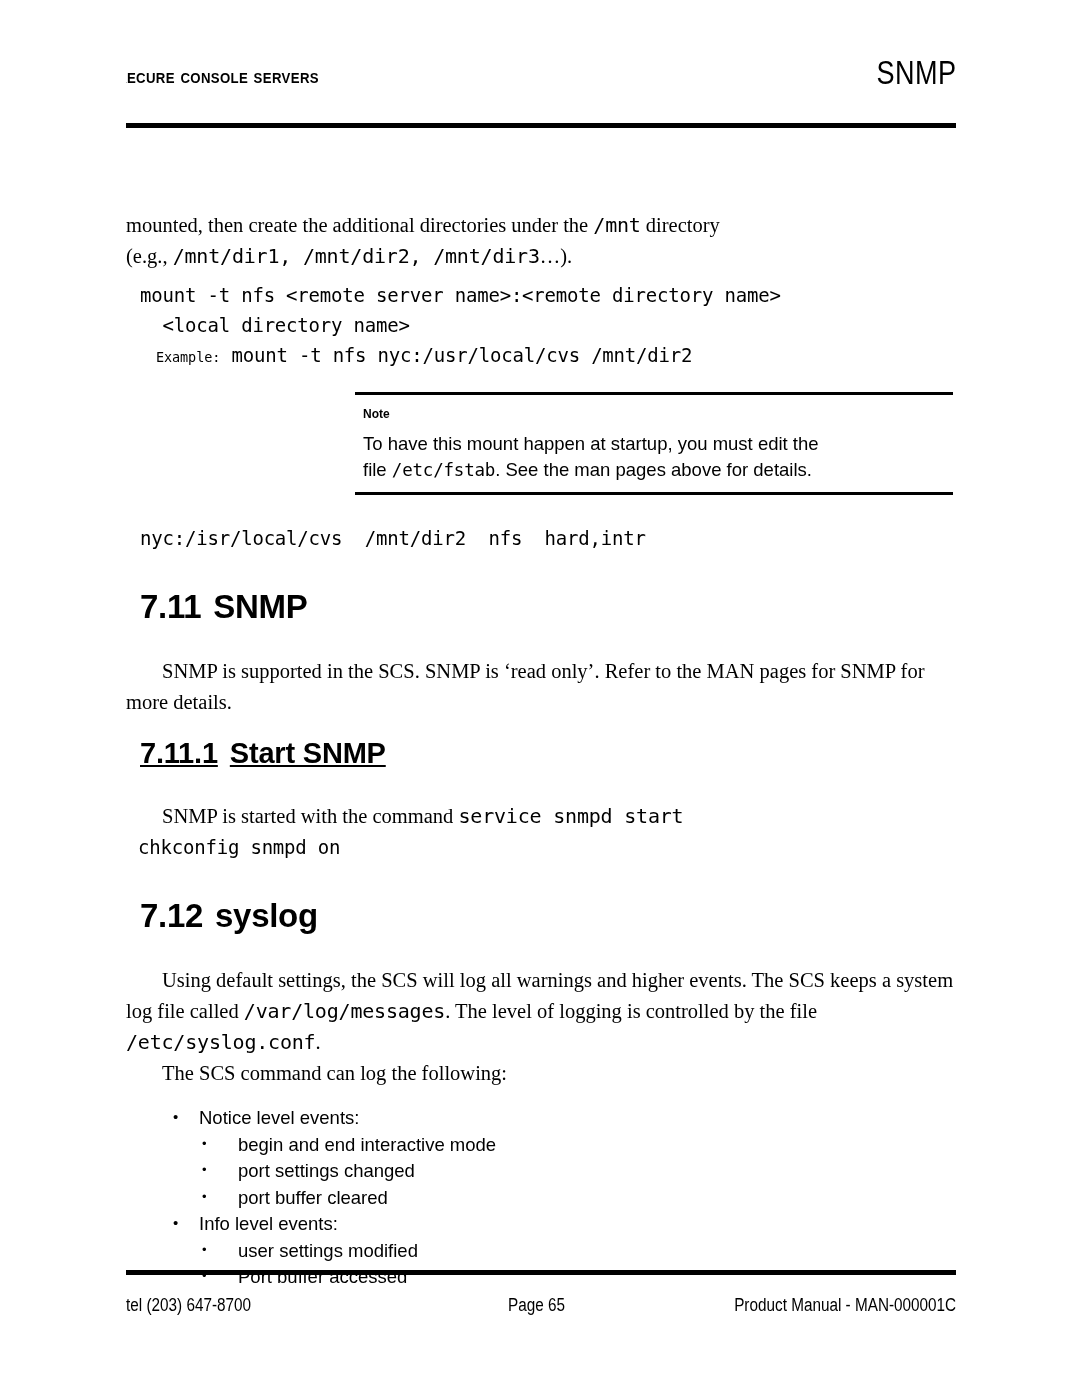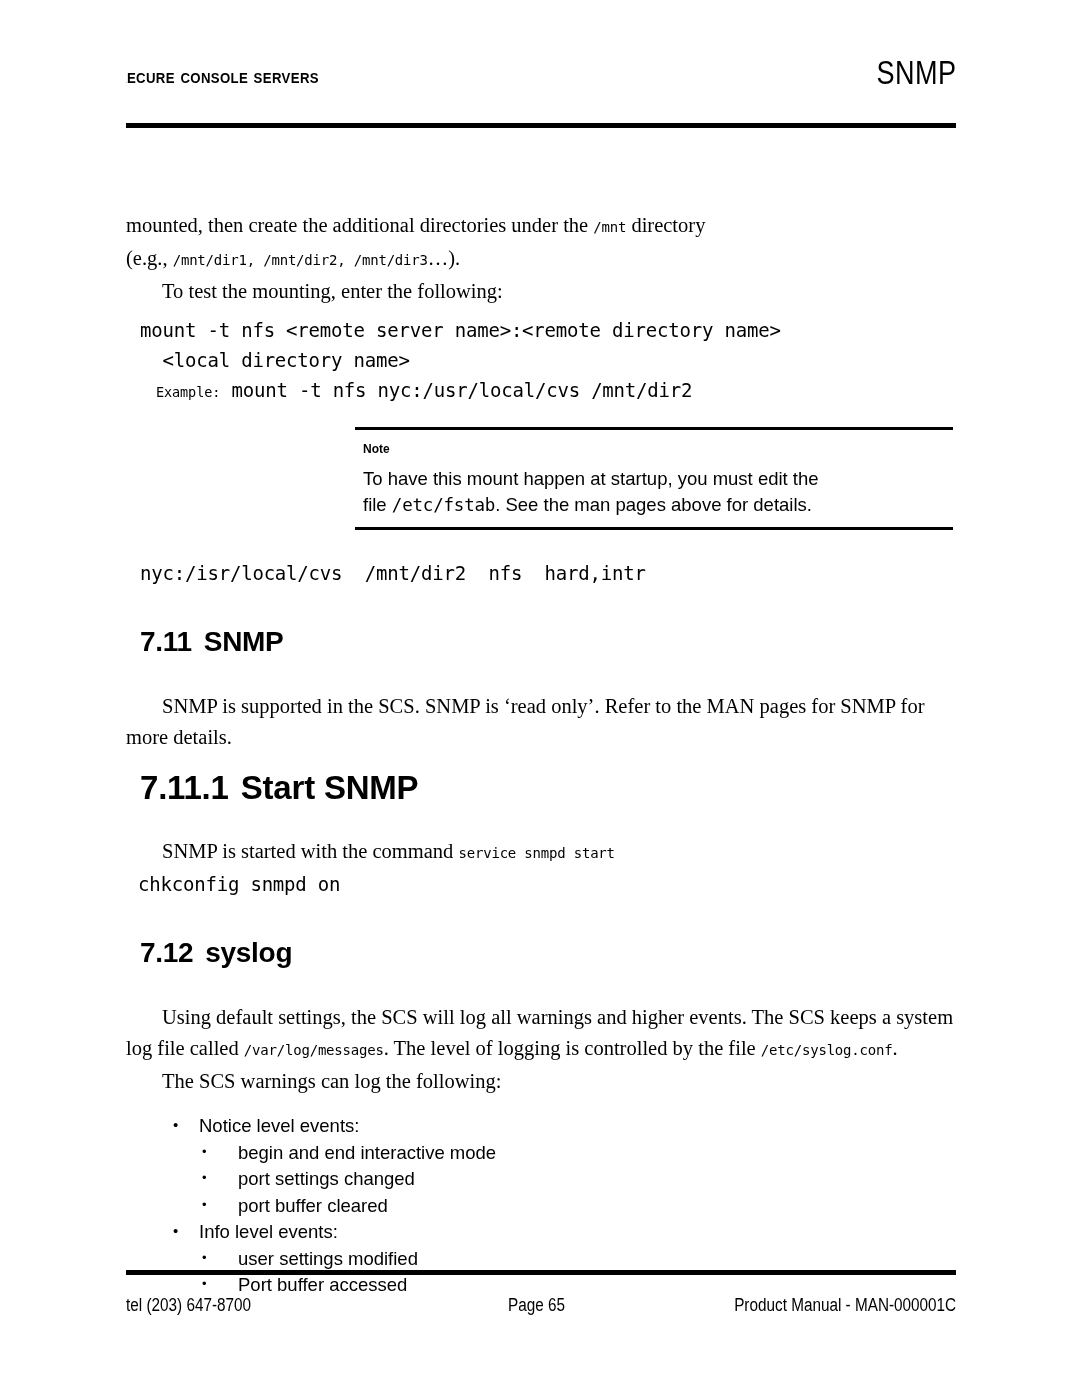--- a/index.html
+++ b/index.html
@@ -77,21 +77,21 @@
 
   p.body {
     margin: 0;
     font-size: 20.5px;
     line-height: 31px;
     text-align: left;
   }
 
   .mono {
     font-family: "DejaVu Sans Mono", "Liberation Mono", monospace;
-    font-size: 14px;
+    font-size: 20px;
     letter-spacing: -0.2px;
   }
   .mono-sm {
     font-family: "DejaVu Sans Mono", "Liberation Mono", monospace;
     font-size: 13.5px;
     letter-spacing: -0.1px;
   }
 
   .cmd {
     font-family: "DejaVu Sans Mono", "Liberation Mono", monospace;
@@ -124,32 +124,33 @@
     margin: 0 0 0 8px;
   }
   .note-body .mono {
     font-size: 17.5px;
   }
 
   
   h2.sec {
     font-family: "Liberation Sans", "DejaVu Sans", sans-serif;
     font-weight: bold;
-    font-size: 28px;
+    font-size: 33px;
     line-height: 38px;
     margin: 0;
     letter-spacing: -0.3px;
   }
   h3.subsec {
     font-family: "Liberation Sans", "DejaVu Sans", sans-serif;
     font-weight: bold;
-    font-size: 33px;
+    font-size: 29px;
     line-height: 30px;
     margin: 0;
     letter-spacing: -0.2px;
+    text-decoration: underline;
   }
   .num-gap { display: inline-block; width: 12px; }
 
   
   .bullets {
     margin: 0;
     padding: 0;
     list-style: none;
     font-family: "Liberation Sans", "DejaVu Sans", sans-serif;
   }
@@ -230,21 +231,20 @@
   <div class="running-head">
     <div class="head-left">Secure Console Servers</div>
     <div class="head-right">SNMP</div>
   </div>
   <div class="rule-head"></div>
 
   <div class="content">
 
     <p class="body"><span>mounted, then create the additional directories under the </span><span class="mono">/mnt</span><span> directory</span><br><span>(e.g., </span><span class="mono">/mnt/dir1, /mnt/dir2, /mnt/dir3</span><span>…).</span></p>
 
-    <p class="body" style="margin-left:36px;">To test the mounting, enter the following:</p>
 
     <div class="sp-h"></div>
 
     <pre class="cmd" style="margin-left:14px;">mount -t nfs &lt;remote server name&gt;:&lt;remote directory name&gt;</pre>
     <pre class="cmd" style="margin-left:14px;">  &lt;local directory name&gt;</pre>
 
     <p class="cmd" style="margin-left:30px;"><span class="mono-sm">Example:</span> <span>mount -t nfs nyc:/usr/local/cvs /mnt/dir2</span></p>
 
     <div class="sp-c"></div>
 
@@ -277,21 +277,21 @@
     <pre class="cmd" style="margin-left:12px;">chkconfig snmpd on</pre>
 
     <div class="sp-e"></div>
 
     <h2 class="sec" style="margin-left:14px;"><span>7.12</span><span class="num-gap"></span><span>syslog</span></h2>
 
     <div class="sp-f"></div>
 
     <p class="body" style="text-indent:36px;"><span>Using default settings, the SCS will log all warnings and higher events. The SCS keeps a system log file called </span><span class="mono">/var/log/messages</span><span>. The level of logging is controlled by the file </span><span class="mono">/etc/syslog.conf</span><span>.</span></p>
 
-    <p class="body" style="margin-left:36px;">The SCS warnings can log the following:</p>
+    <p class="body" style="margin-left:36px;">The SCS command can log the following:</p>
 
     <div class="sp-b"></div>
 
     <ul class="bullets lvl1">
       <li>Notice level events:</li>
     </ul>
     <ul class="bullets lvl2">
       <li>begin and end interactive mode</li>
       <li>port settings changed</li>
       <li>port buffer cleared</li>

